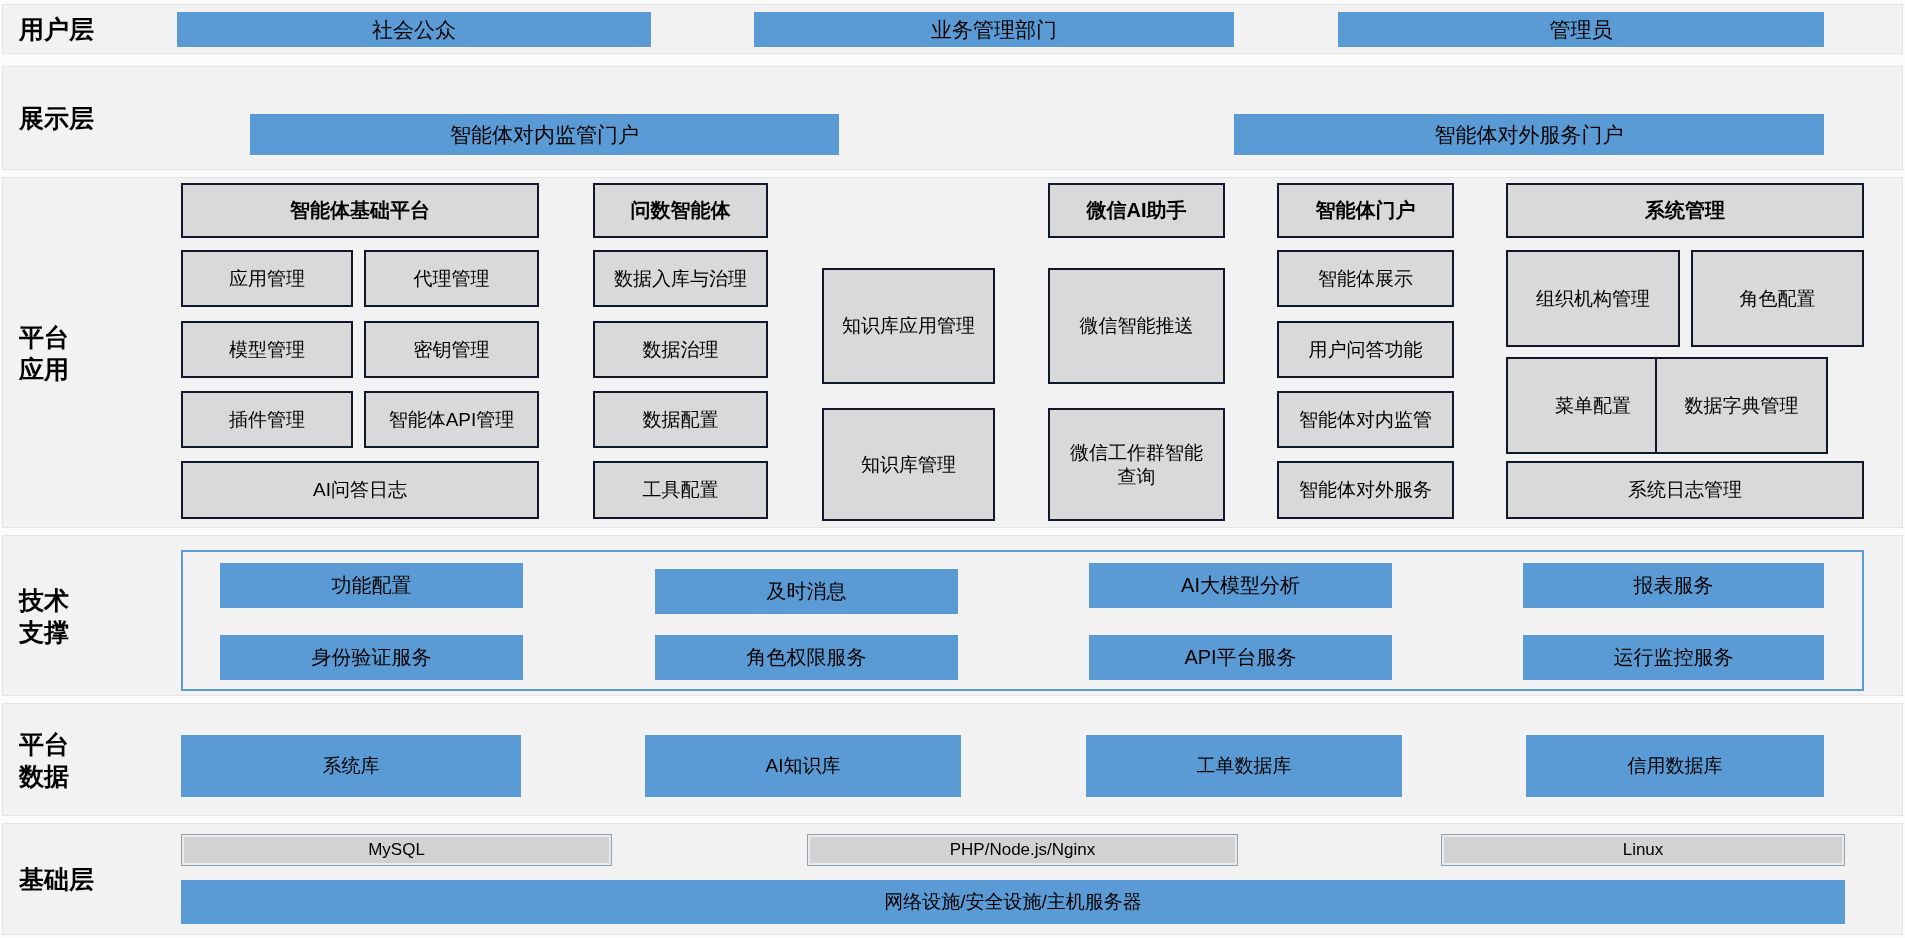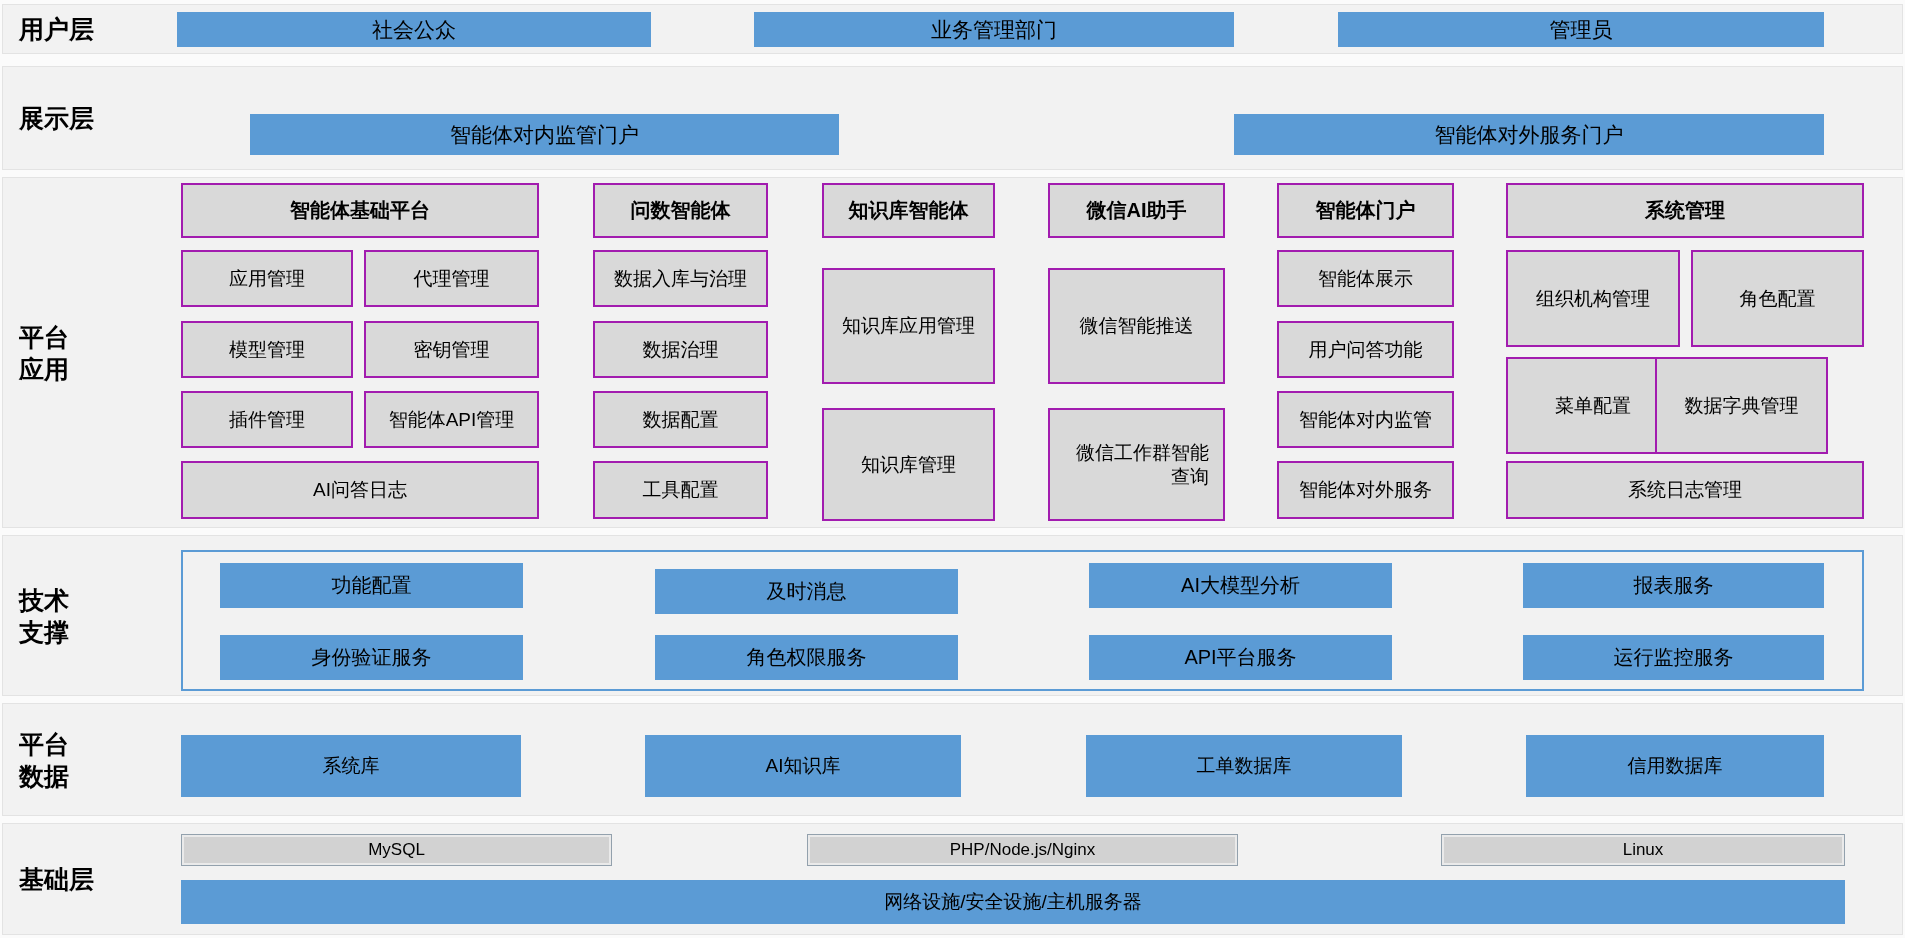--- a/index.html
+++ b/index.html
@@ -3,22 +3,22 @@
 <meta charset="utf-8">
 <style>
   html,body{margin:0;padding:0;background:#ffffff;}
   .page{position:relative;width:1905px;height:938px;background:#fbfbfb;overflow:hidden;
         font-family:"Liberation Sans","DejaVu Sans",sans-serif;color:#000000;}
   .band{position:absolute;left:2px;right:2px;background:#f2f2f2;border:1px solid #e3e3e3;box-sizing:border-box;}
   .band-label{position:absolute;left:16px;top:50%;transform:translateY(-50%);
               font-weight:bold;font-size:25px;line-height:32px;white-space:pre;}
   .blue{position:absolute;background:#5b9bd5;display:flex;align-items:center;justify-content:center;
         font-size:21px;text-align:center;box-sizing:border-box;}
-  .gcell{position:absolute;background:#d9d9d9;border:2px solid #a21caf;display:flex;align-items:center;
-         justify-content:center;font-size:19px;text-align:right;box-sizing:border-box;line-height:1.25;}
+  .gcell{position:absolute;background:#d9d9d9;border:2px solid #0f172a;display:flex;align-items:center;
+         justify-content:center;font-size:19px;text-align:center;box-sizing:border-box;line-height:1.25;}
   .ghead{font-weight:bold;font-size:20px;}
   .techbox{position:absolute;border:2px solid #5b9bd5;box-sizing:border-box;}
   .f20{font-size:20px;}
   .f19{font-size:19px;}
   .graybar{position:absolute;background:#d2d2d2;border:1px solid #93a1ad;box-shadow:inset 0 0 0 2px #eaeaea;
            display:flex;align-items:center;justify-content:center;font-size:17px;box-sizing:border-box;}
   .wrapcell{padding:0 14px;}
 </style>
 </head>
 <body>
@@ -49,21 +49,20 @@
     <div class="gcell" style="left:178px;top:213px;width:172px;height:57px;">插件管理</div>
     <div class="gcell" style="left:361px;top:213px;width:175px;height:57px;">智能体API管理</div>
     <div class="gcell" style="left:178px;top:283px;width:358px;height:58px;">AI问答日志</div>
 
     <div class="gcell ghead" style="left:590px;top:5px;width:175px;height:55px;">问数智能体</div>
     <div class="gcell" style="left:590px;top:72px;width:175px;height:57px;">数据入库与治理</div>
     <div class="gcell" style="left:590px;top:143px;width:175px;height:57px;">数据治理</div>
     <div class="gcell" style="left:590px;top:213px;width:175px;height:57px;">数据配置</div>
     <div class="gcell" style="left:590px;top:283px;width:175px;height:58px;">工具配置</div>
 
-    <div class="gcell ghead" style="left:819px;top:5px;width:173px;height:55px;">知识库智能体</div>
     <div class="gcell" style="left:819px;top:90px;width:173px;height:116px;">知识库应用管理</div>
     <div class="gcell" style="left:819px;top:230px;width:173px;height:113px;">知识库管理</div>
 
     <div class="gcell ghead" style="left:1045px;top:5px;width:177px;height:55px;">微信AI助手</div>
     <div class="gcell" style="left:1045px;top:90px;width:177px;height:116px;">微信智能推送</div>
     <div class="gcell wrapcell" style="left:1045px;top:230px;width:177px;height:113px;">微信工作群智能查询</div>
 
     <div class="gcell ghead" style="left:1274px;top:5px;width:177px;height:55px;">智能体门户</div>
     <div class="gcell" style="left:1274px;top:72px;width:177px;height:57px;">智能体展示</div>
     <div class="gcell" style="left:1274px;top:143px;width:177px;height:57px;">用户问答功能</div>

